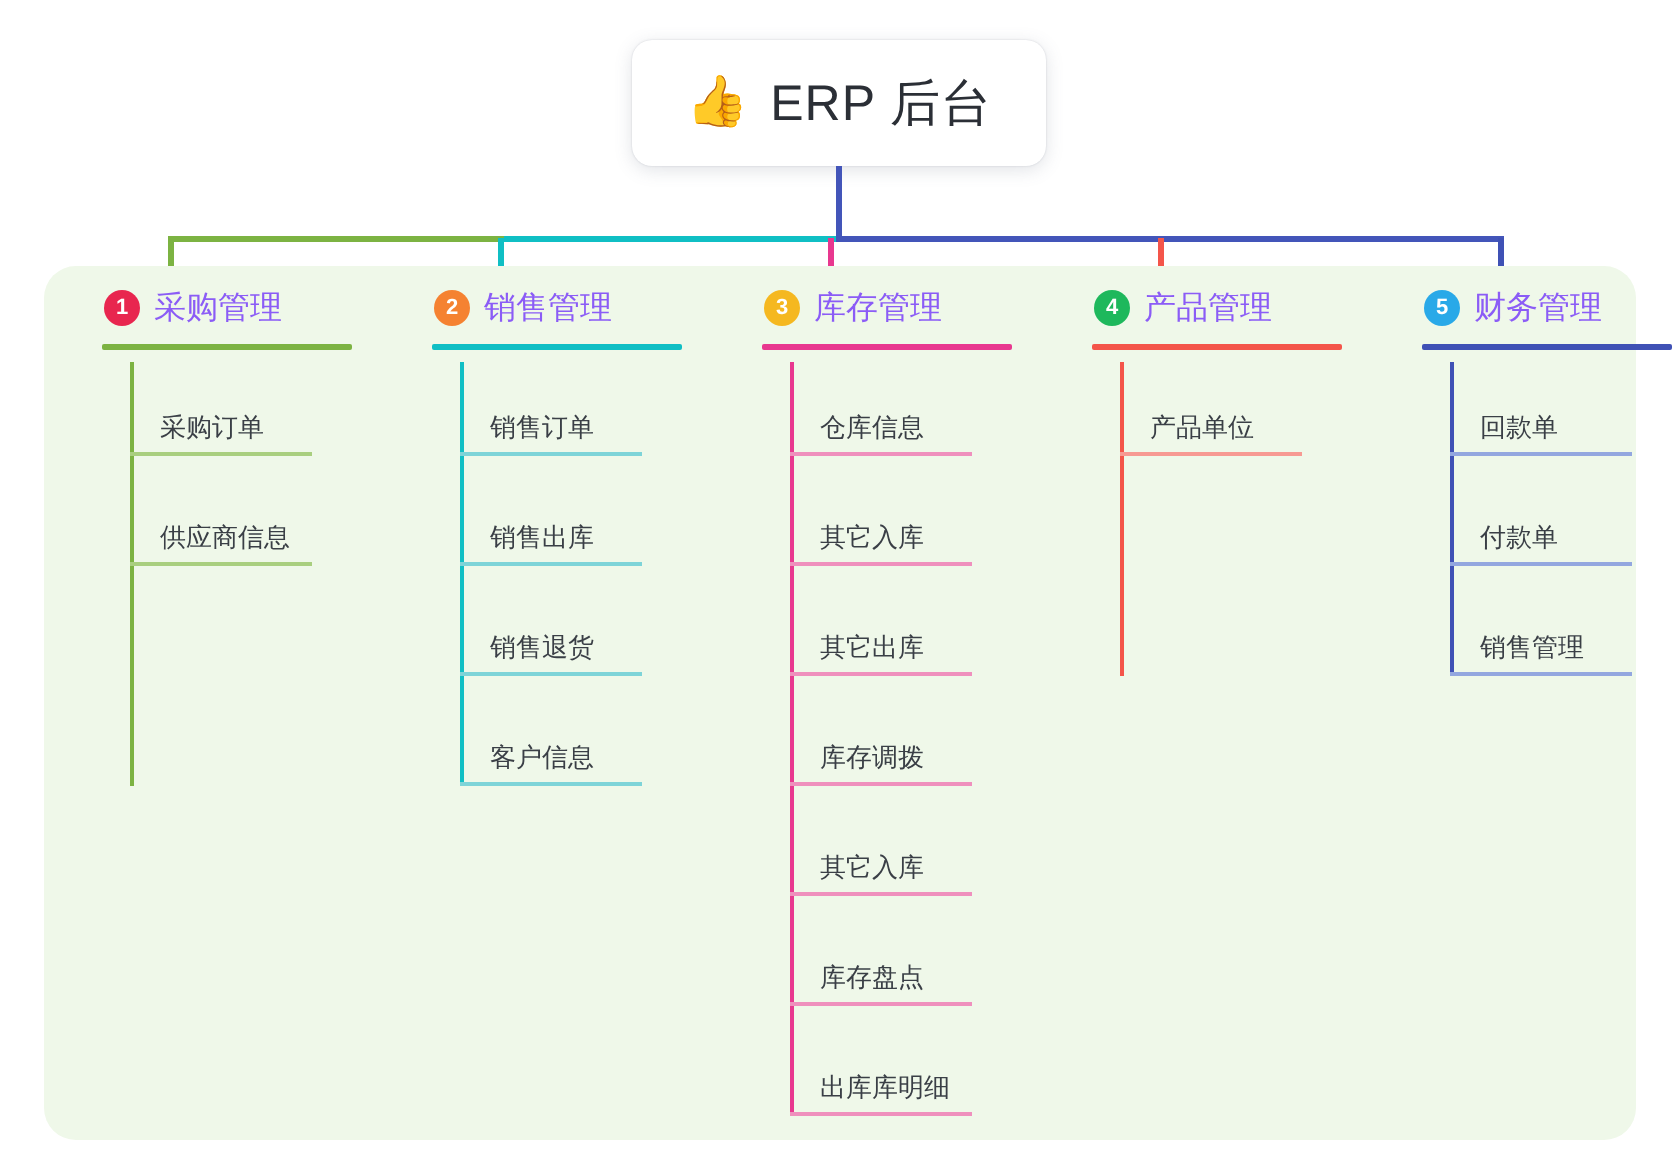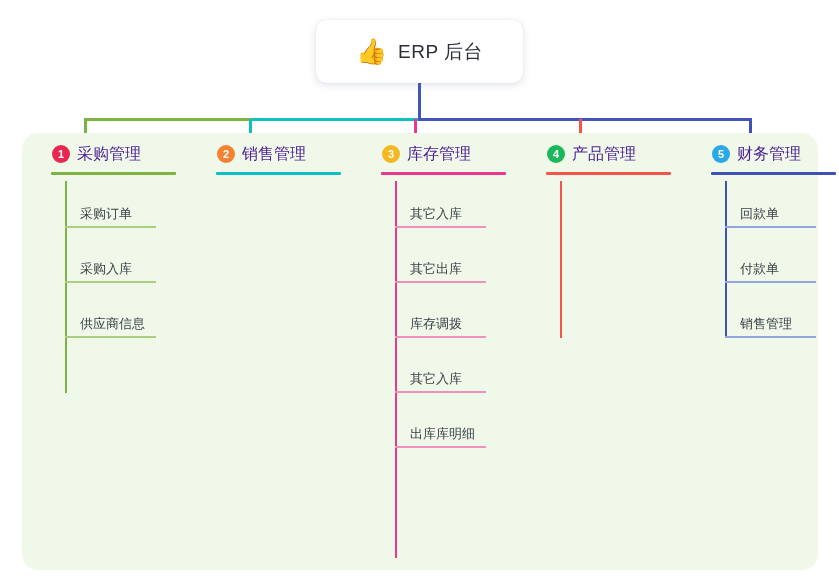--- a/index.html
+++ b/index.html
@@ -37,21 +37,21 @@
     justify-content: center;
     gap: 11px;
     box-sizing: border-box;
   }
   .root-emoji {
     font-size: 25px;
     line-height: 1;
     display: block;
   }
   .root-title {
-    font-size: 19px;
+    font-size: 25px;
     color: #2b2f36;
     letter-spacing: 0.5px;
     white-space: nowrap;
   }
 
   
   #connectors {
     position: absolute;
     left: 0; top: 0;
     width: 839px;
@@ -104,21 +104,21 @@
     border-radius: 50%;
     color: #ffffff;
     font-size: 11px;
     line-height: 18px;
     text-align: center;
     font-weight: bold;
     flex: 0 0 auto;
   }
   .col-title {
     font-size: 16px;
-    color: #4c1d95;
+    color: #8b5cf6;
     white-space: nowrap;
   }
   .col-underline {
     position: absolute;
     left: 15px;
     top: 39px;
     height: 3px;
     width: 125px;
     border-radius: 1px;
   }
@@ -191,74 +191,101 @@
           <span class="col-title">采购管理</span>
           <div class="col-underline" style="background: rgb(124, 179, 66);"></div>
         </div>
         <div class="items">
           <div class="spine" style="background: rgb(124, 179, 66); height: 212px;"></div>
           <div class="item">
             <span class="item-label">采购订单</span>
             <div class="item-underline" style="background: rgb(169, 207, 127);"></div>
           </div>
           <div class="item">
-            <span class="item-label">采购入库</span>
-            <div class="item-underline" style="background: rgb(169, 207, 127);"></div>
-          </div>
-          <div class="item">
             <span class="item-label">供应商信息</span>
             <div class="item-underline" style="background: rgb(169, 207, 127);"></div>
           </div>
         </div>
       </div>
       <div class="column col-1">
         <div class="col-header">
           <span class="badge" style="background: rgb(245, 130, 49);">2</span>
           <span class="col-title">销售管理</span>
           <div class="col-underline" style="background: rgb(16, 191, 196);"></div>
         </div>
+        <div class="items">
+          <div class="spine" style="background: rgb(16, 191, 196); height: 212px;"></div>
+          <div class="item">
+            <span class="item-label">销售订单</span>
+            <div class="item-underline" style="background: rgb(126, 212, 216);"></div>
+          </div>
+          <div class="item">
+            <span class="item-label">销售出库</span>
+            <div class="item-underline" style="background: rgb(126, 212, 216);"></div>
+          </div>
+          <div class="item">
+            <span class="item-label">销售退货</span>
+            <div class="item-underline" style="background: rgb(126, 212, 216);"></div>
+          </div>
+          <div class="item">
+            <span class="item-label">客户信息</span>
+            <div class="item-underline" style="background: rgb(126, 212, 216);"></div>
+          </div>
+        </div>
       </div>
       <div class="column col-2">
         <div class="col-header">
           <span class="badge" style="background: rgb(245, 184, 32);">3</span>
           <span class="col-title">库存管理</span>
           <div class="col-underline" style="background: rgb(232, 56, 143);"></div>
         </div>
         <div class="items">
           <div class="spine" style="background: rgb(232, 56, 143); height: 377px;"></div>
           <div class="item">
+            <span class="item-label">仓库信息</span>
+            <div class="item-underline" style="background: rgb(239, 144, 189);"></div>
+          </div>
+          <div class="item">
             <span class="item-label">其它入库</span>
             <div class="item-underline" style="background: rgb(239, 144, 189);"></div>
           </div>
           <div class="item">
             <span class="item-label">其它出库</span>
             <div class="item-underline" style="background: rgb(239, 144, 189);"></div>
           </div>
           <div class="item">
             <span class="item-label">库存调拨</span>
             <div class="item-underline" style="background: rgb(239, 144, 189);"></div>
           </div>
           <div class="item">
             <span class="item-label">其它入库</span>
+            <div class="item-underline" style="background: rgb(239, 144, 189);"></div>
+          </div>
+          <div class="item">
+            <span class="item-label">库存盘点</span>
             <div class="item-underline" style="background: rgb(239, 144, 189);"></div>
           </div>
           <div class="item">
             <span class="item-label">出库库明细</span>
             <div class="item-underline" style="background: rgb(239, 144, 189);"></div>
           </div>
         </div>
       </div>
       <div class="column col-3">
         <div class="col-header">
           <span class="badge" style="background: rgb(30, 184, 92);">4</span>
           <span class="col-title">产品管理</span>
           <div class="col-underline" style="background: rgb(244, 85, 74);"></div>
         </div>
         <div class="items">
           <div class="spine" style="background: rgb(244, 85, 74); height: 157px;"></div>
+          <div class="item">
+            <span class="item-label">产品单位</span>
+            <div class="item-underline" style="background: rgb(247, 154, 147);"></div>
+          </div>
         </div>
       </div>
       <div class="column col-4">
         <div class="col-header">
           <span class="badge" style="background: rgb(41, 169, 232);">5</span>
           <span class="col-title">财务管理</span>
           <div class="col-underline" style="background: rgb(63, 81, 181);"></div>
         </div>
         <div class="items">
           <div class="spine" style="background: rgb(63, 81, 181); height: 157px;"></div>

